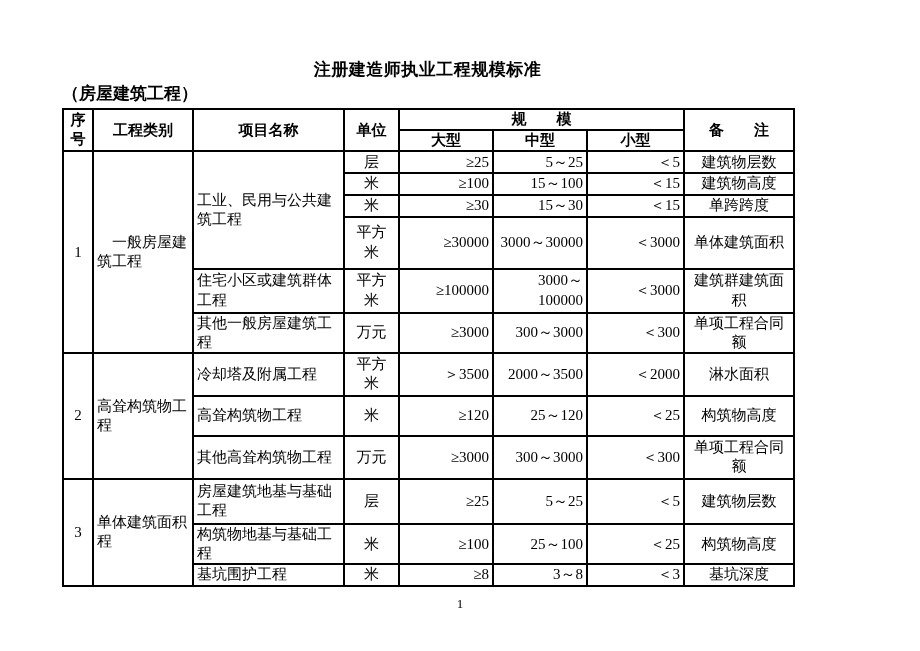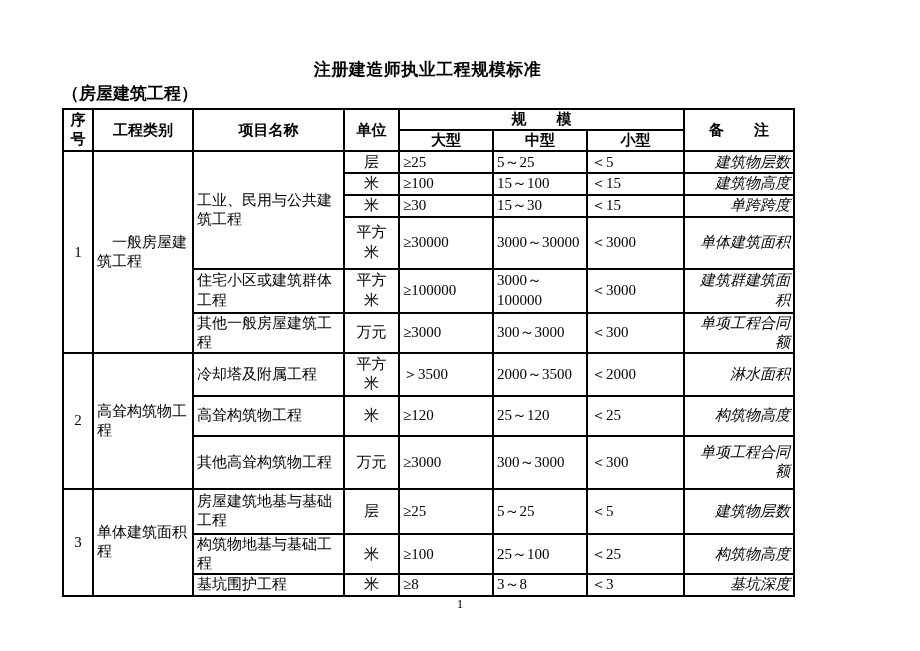--- a/index.html
+++ b/index.html
@@ -28,22 +28,22 @@
     line-height:1.28;
     font-size:15px;
     vertical-align:middle;
     padding:0 3px;
   }
   table.std th{font-weight:bold;text-align:center;padding:0 1px;}
   .c-seq{text-align:center;padding:0;}
   .c-cat{text-align:left;}
   .c-proj{text-align:left;margin-left:47px;}
   .c-unit{text-align:center;}
-  .c-val{text-align:left;}
-  .c-rem{text-align:right;font-style:italic;}
+  .c-val{text-align:right;}
+  .c-rem{text-align:center;}
   .va-bottom{vertical-align:bottom;padding-bottom:2px;}
   .page-number{
     position:absolute;top:596px;left:0;width:920px;
     text-align:center;font-size:13px;
   }
 </style>
 </head>
 <body>
 
 <div class="doc">
@@ -150,21 +150,21 @@
         <td class="c-rem">淋水面积</td>
       </tr>
       <tr style="height:40px">
         <td class="c-proj">高耸构筑物工程</td>
         <td class="c-unit">米</td>
         <td class="c-val">≥120</td>
         <td class="c-val">25～120</td>
         <td class="c-val">＜25</td>
         <td class="c-rem">构筑物高度</td>
       </tr>
-      <tr style="height:53px">
+      <tr style="height:43px">
         <td class="c-proj">其他高耸构筑物工程</td>
         <td class="c-unit">万元</td>
         <td class="c-val">≥3000</td>
         <td class="c-val">300～3000</td>
         <td class="c-val">＜300</td>
         <td class="c-rem">单项工程合同
 额</td>
       </tr>
 
       <tr style="height:45px">

